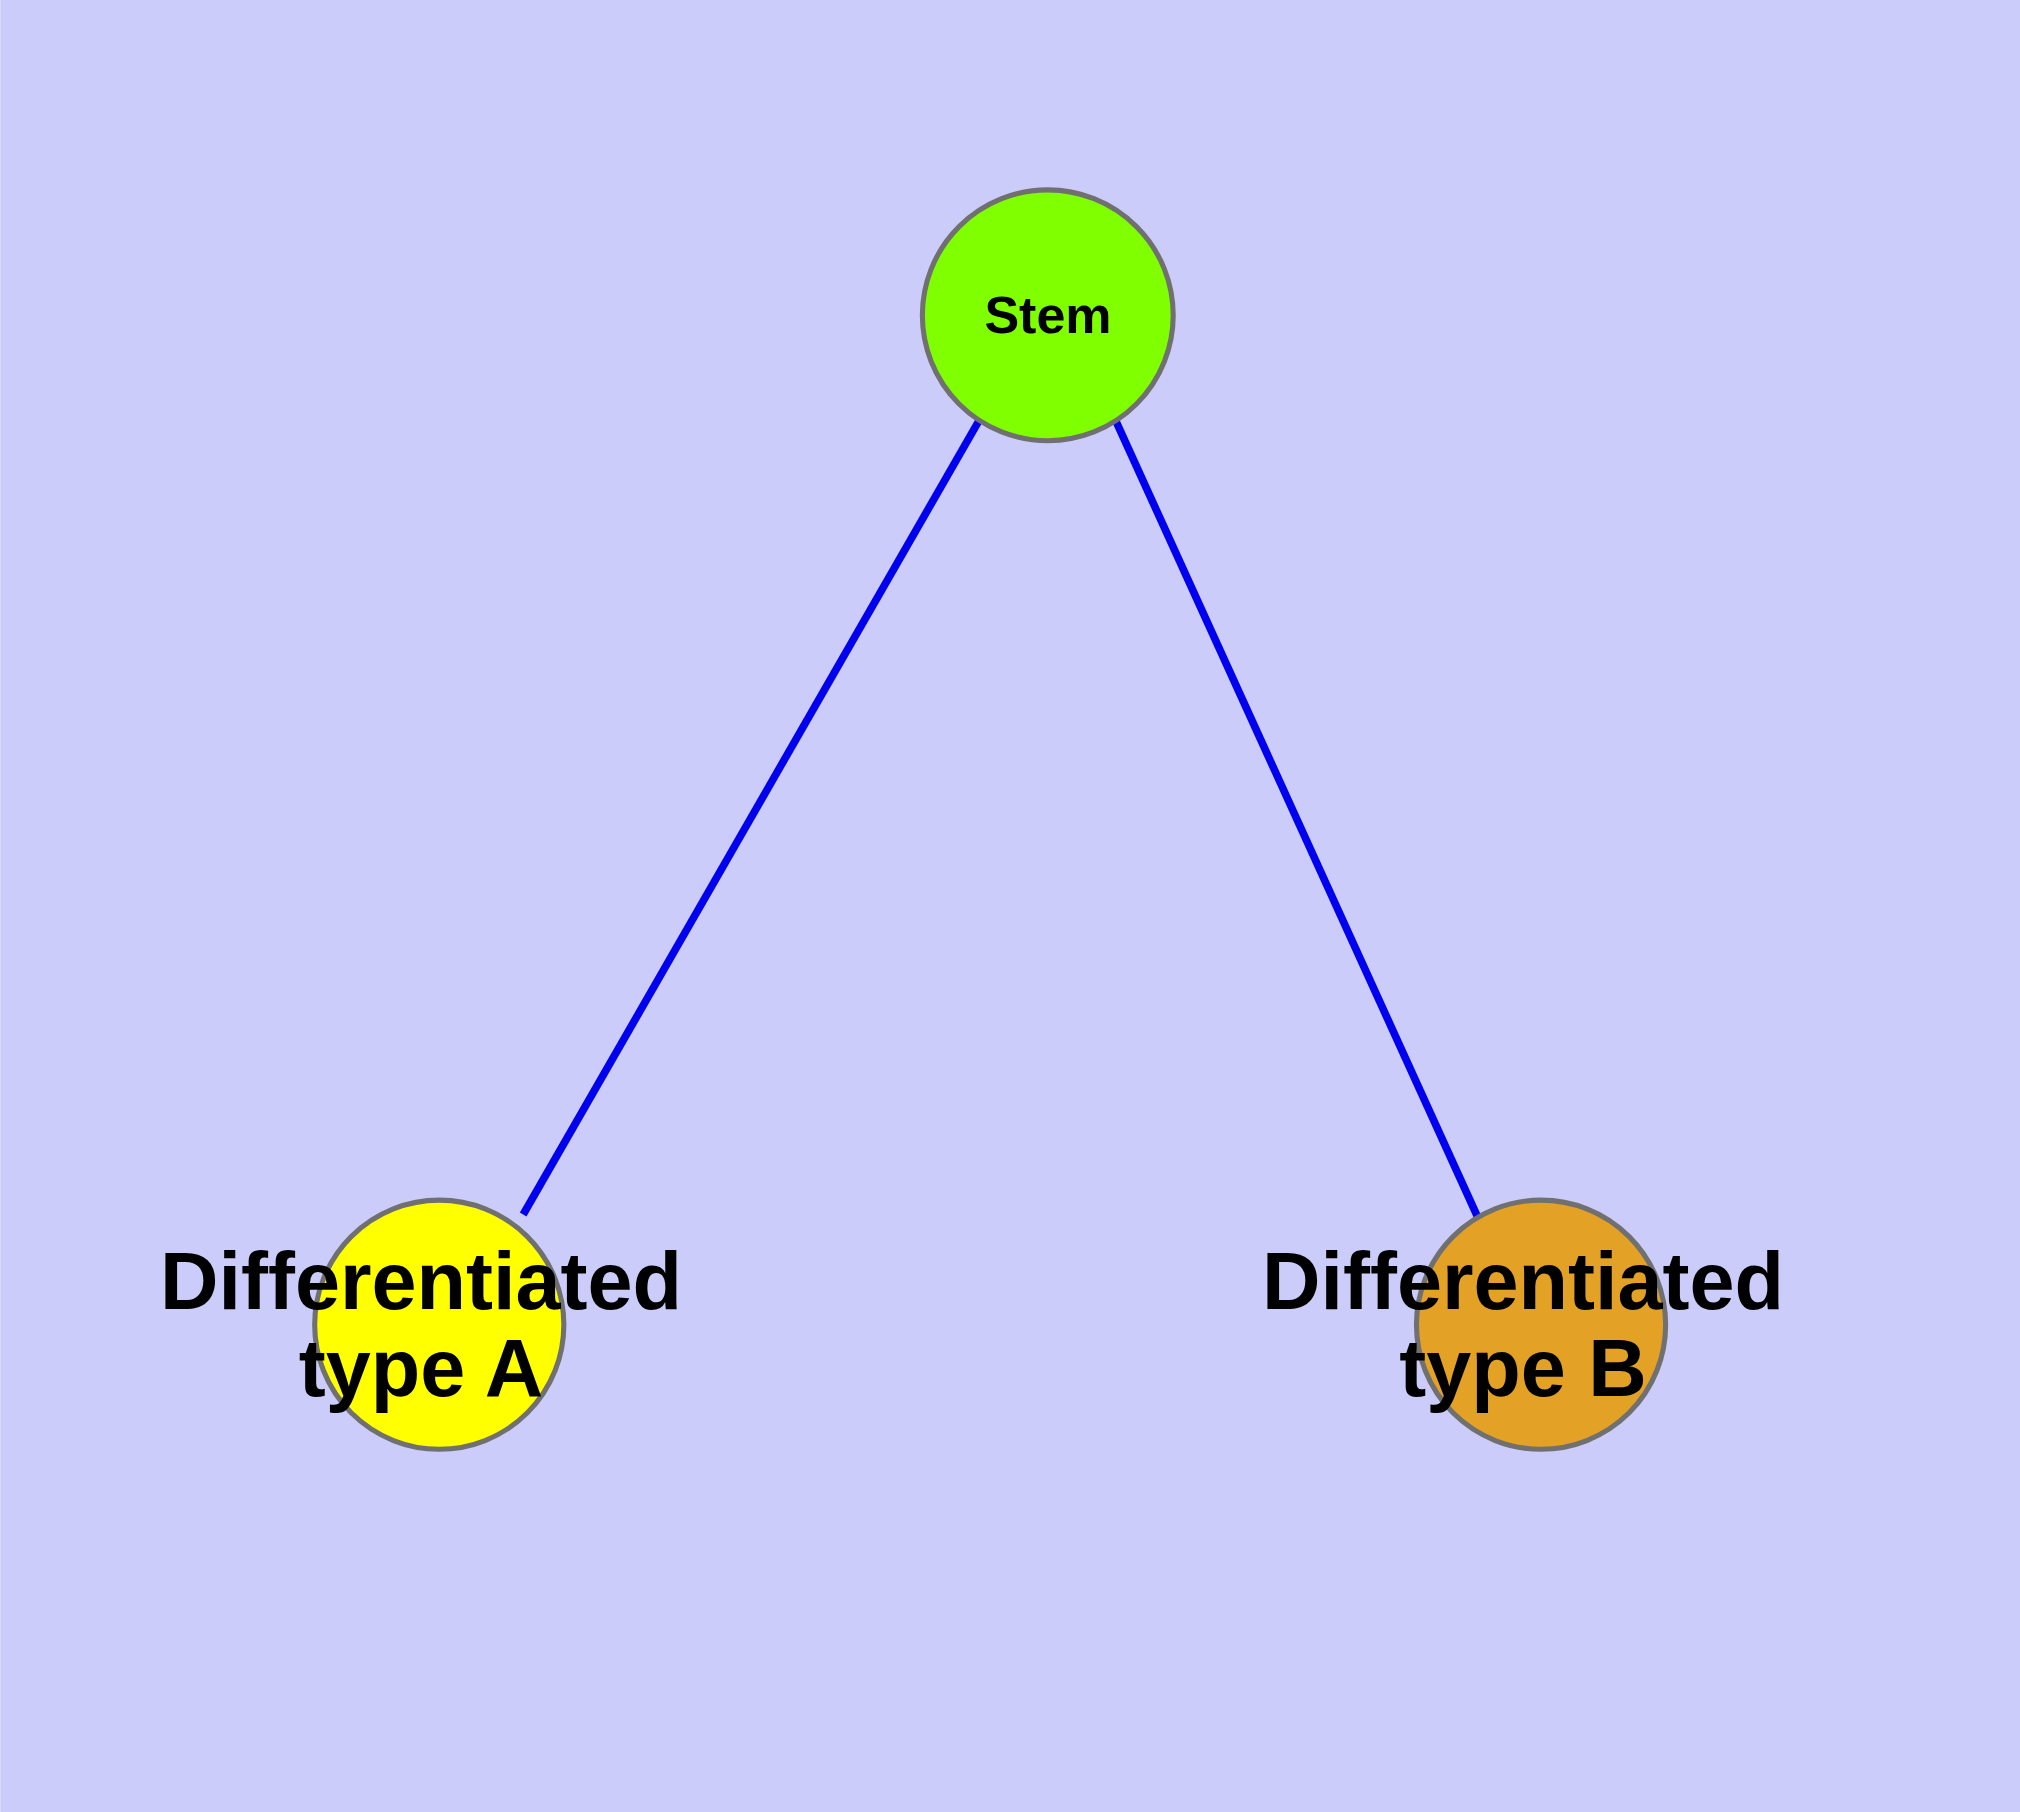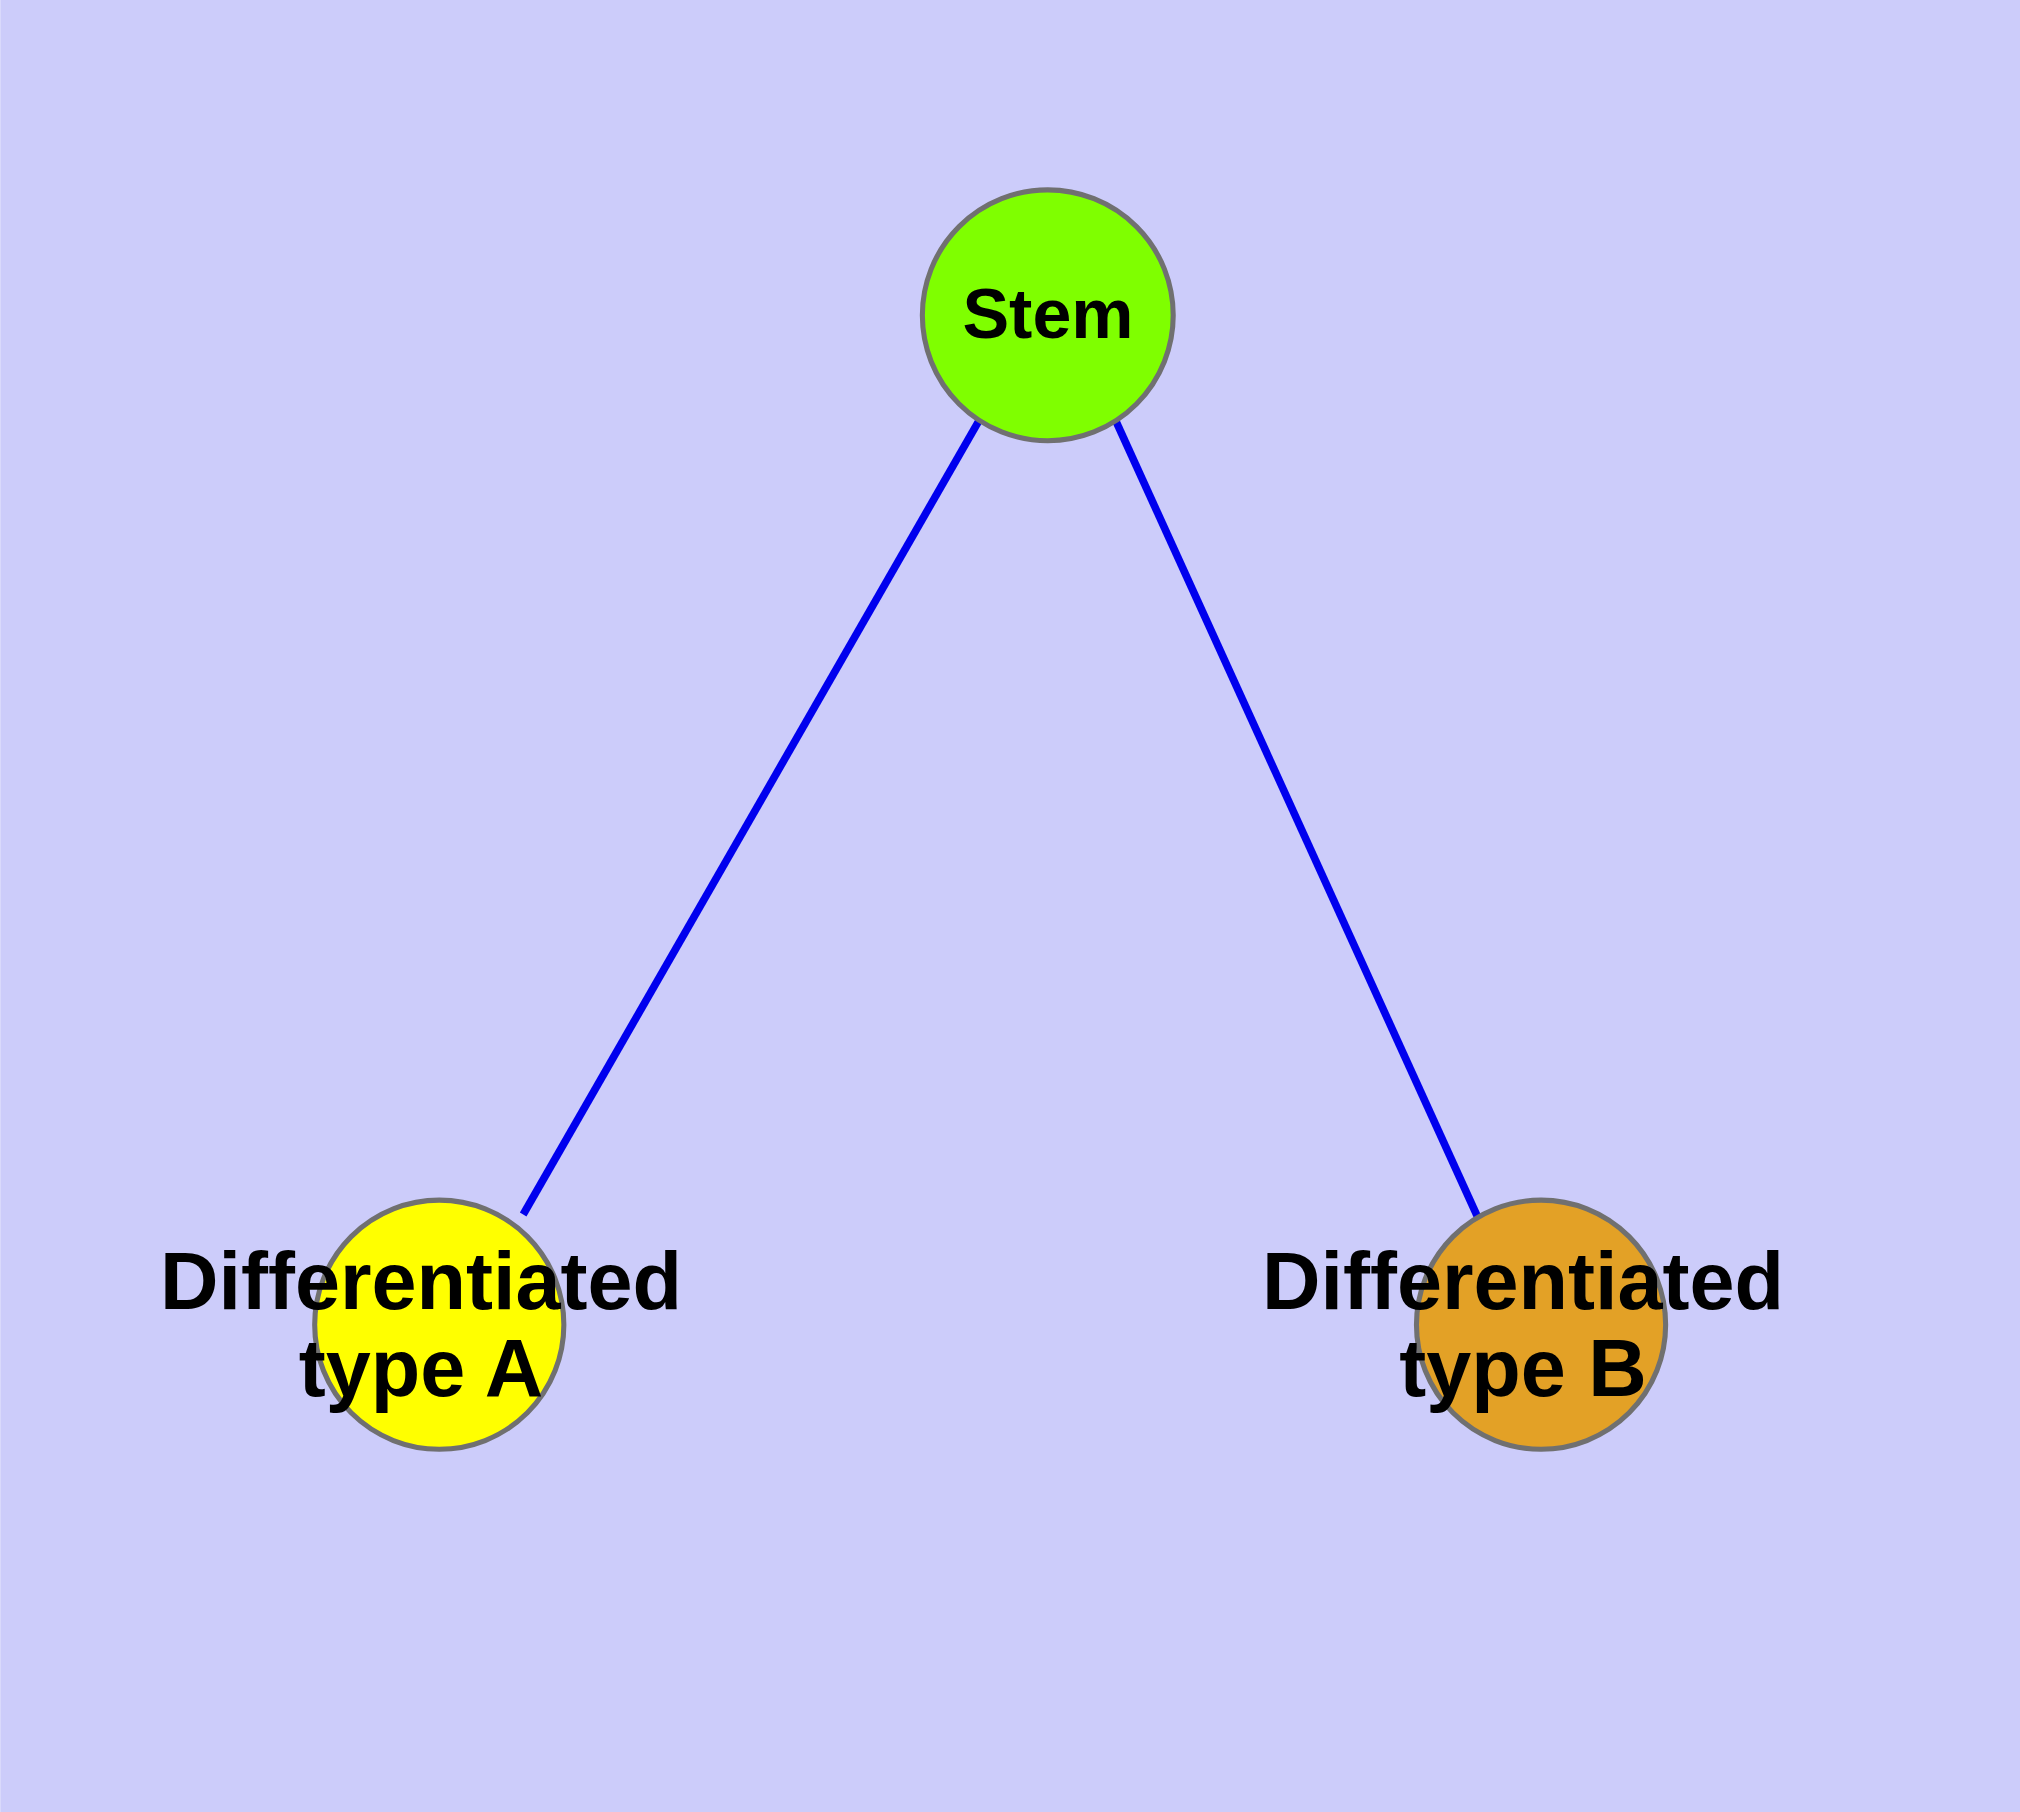--- a/index.html
+++ b/index.html
@@ -49,21 +49,21 @@
         <line x1="1316" y1="496" x2="1745" y2="1440" stroke="#0000ee" stroke-width="9" stroke-linecap="butt"></line>
       </g>
     <g id="nodes-layer">
         <circle cx="1236" cy="372" r="148" fill="#7fff00" stroke="#707070" stroke-width="6"></circle>
         <circle cx="518" cy="1563" r="147" fill="#ffff00" stroke="#707070" stroke-width="6"></circle>
         <circle cx="1818" cy="1563" r="147" fill="#e3a126" stroke="#707070" stroke-width="6"></circle>
       </g>
   </svg>
 
   <div id="labels-layer">
-      <div class="node-label big" style="left: 1048px; top: 315px; font-size: 70px; color: rgb(0, 0, 0);">Stem</div>
+      <div class="node-label big" style="left: 1048px; top: 315px; font-size: 52px; color: rgb(0, 0, 0);">Stem</div>
       <div class="node-label big" style="left: 421px; top: 1325px; font-size: 81px; color: rgb(0, 0, 0);">Differentiated
 type A</div>
       <div class="node-label big" style="left: 1523px; top: 1325px; font-size: 81px; color: rgb(0, 0, 0);">Differentiated
 type B</div>
     </div>
 
 </div>
 
 
 </body></html>

